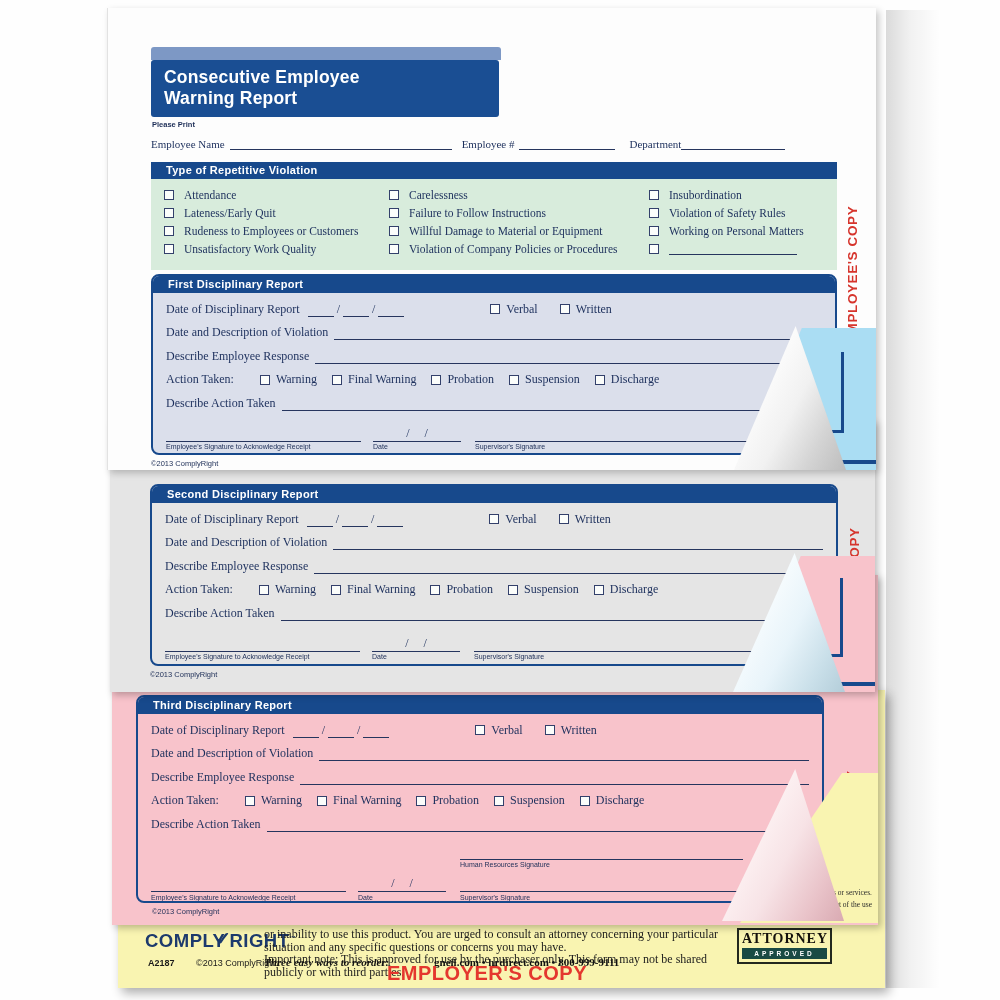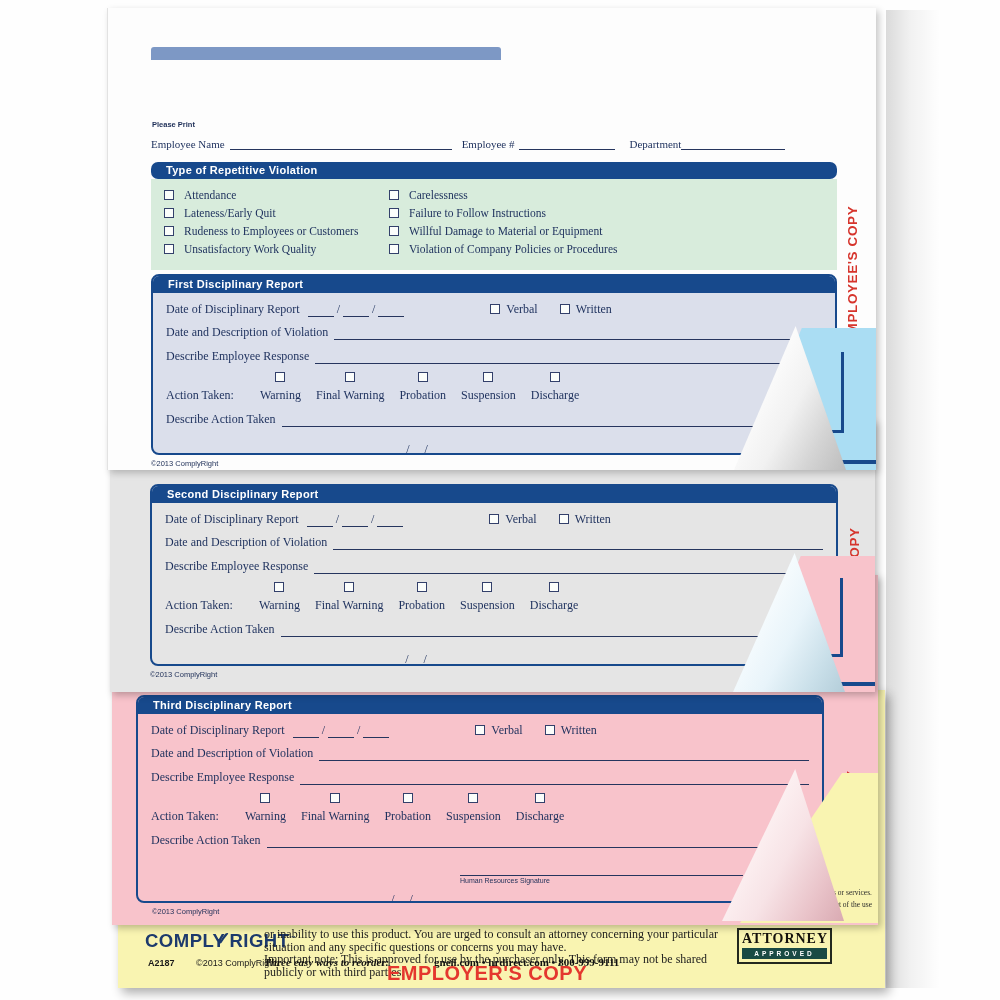--- a/index.html
+++ b/index.html
@@ -29,42 +29,42 @@
   .emprow{position:absolute;left:43px;top:128px;width:684px;display:flex;align-items:flex-end;
           font-size:11px;color:#1c2f5c;}
   .wline{border-bottom:1.2px solid #26355e;height:13px;display:inline-block;}
   .fl{flex:1;}
   .emprow .l1{width:222px;margin:0 10px 0 5px;}
   .emprow .l2{width:96px;margin:0 14px 0 5px;}
   .emprow .l3{width:104px;}
   
   .pill{position:absolute;background:#17498c;color:#fff;font-weight:bold;font-size:11px;
         letter-spacing:.3px;line-height:17px;padding-left:15px;box-sizing:border-box;}
-  .vhdr{left:43px;top:154px;width:686px;height:17px;border-radius:7px;}
+  .vhdr{left:43px;top:154px;width:686px;height:17px;border-radius:0;}
   .vbody{position:absolute;left:43px;top:171px;width:686px;height:91px;background:#d8ecdc;}
   .vcol{position:absolute;top:7px;}
   .vrow{display:flex;align-items:center;height:18px;gap:10px;font-size:11.5px;color:#1c2f5c;}
   .cb{width:10px;height:10px;border:1.4px solid #33406b;background:#fbfdfb;flex:none;
       display:inline-block;box-sizing:border-box;}
   .vline{width:128px;border-bottom:1.2px solid #26355e;height:11px;}
   
   .rep{position:absolute;border:2.2px solid #17498c;border-radius:8px;box-sizing:border-box;
        overflow:hidden;}
   .rhdr{height:17px;background:#17498c;color:#fff;font-weight:bold;font-size:11px;
         letter-spacing:.3px;line-height:17px;padding-left:15px;}
   #rep1{left:43px;top:266px;width:686px;height:181px;background:#dbdfeb;}
   .frow{display:flex;align-items:flex-end;margin:8.5px 13px 0;font-size:12px;color:#1c2f5c;}
   .frow .lbl{white-space:nowrap;}
   .dategrp{display:flex;align-items:flex-end;margin-left:8px;font-size:12px;}
   .dseg{width:26px;border-bottom:1.2px solid #26355e;height:12px;}
   .dsl{padding:0 3px;color:#1c2f5c;}
   .vw{display:flex;align-items:center;gap:6px;margin-left:42px;padding-left:44px;}
   .vw2{display:flex;align-items:center;gap:6px;margin-left:22px;}
   .acts{display:flex;align-items:center;margin-left:26px;}
-  .act{display:flex;align-items:center;gap:6px;margin-right:15px;flex-direction:column;}
+  .act{display:flex;align-items:center;gap:6px;margin-right:15px;}
   .sigrow{display:flex;align-items:flex-end;margin:15px 13px 0;}
   .sigcell{display:flex;flex-direction:column;}
   .sline{border-bottom:1.2px solid #26355e;height:15px;font-size:12px;color:#1c2f5c;
          text-align:center;}
   .scap{font-size:7px;color:#1c2d56;margin-top:1.5px;white-space:nowrap;}
   .w1{width:195px;} .wd{width:88px;margin-left:12px;} .w3{flex:1;margin-left:14px;}
   .wd2{width:54px;margin-left:12px;}
   .cpy{position:absolute;font-size:7.5px;color:#1c2d56;}
   .vcopy{position:absolute;color:#d6342c;font-weight:bold;font-size:13.5px;letter-spacing:.6px;
          writing-mode:vertical-rl;transform:rotate(180deg);white-space:nowrap;}
@@ -319,20 +319,24 @@
     <div class="patch" id="patch-pink">
       <div class="fragcorner" style="left:46px;top:22px;width:54px;height:76px;"></div>
       <div class="fragslash" style="left:60px;top:42px;">/</div>
       <div class="fragline" style="left:4px;top:126px;width:131px;height:3.5px;"></div>
     </div>
     <div class="flap" id="flap-blue"></div>
   </div>
 
   <div class="sheet" id="sheet-white">
     <div class="topbar"></div>
+    <div class="titlebox">
+      <div>Consecutive Employee</div>
+      <div>Warning Report</div>
+    </div>
     <div class="pleaseprint">Please Print</div>
 
     <div class="emprow serif">
       <span>Employee Name</span>
       <span class="wline l1"></span>
       <span>Employee #</span>
       <span class="wline l2"></span>
       <span>Department</span>
       <span class="wline l3"></span>
     </div>
@@ -368,20 +372,38 @@
           </div>
         <div class="vrow serif">
             <span class="cb"></span>
             <span>Rudeness to Employees or Customers</span>
           </div>
         <div class="vrow serif">
             <span class="cb"></span>
             <span>Unsatisfactory Work Quality</span>
           </div>
       </div>
+      <div class="vcol" style="left:498px;">
+        <div class="vrow serif">
+            <span class="cb"></span>
+            <span>Insubordination</span>
+          </div>
+        <div class="vrow serif">
+            <span class="cb"></span>
+            <span>Violation of Safety Rules</span>
+          </div>
+        <div class="vrow serif">
+            <span class="cb"></span>
+            <span>Working on Personal Matters</span>
+          </div>
+        <div class="vrow serif">
+            <span class="cb"></span>
+            <span class="vline"></span>
+          </div>
+      </div>
     </div>
 
     <div class="rep" id="rep1">
       <div class="rhdr">First Disciplinary Report</div>
       <div class="frow">
         <span class="lbl serif">Date of Disciplinary Report</span>
         <span class="dategrp">
             <span class="dseg"></span>
             <span class="dsl serif">/</span>
             <span class="dseg"></span>

